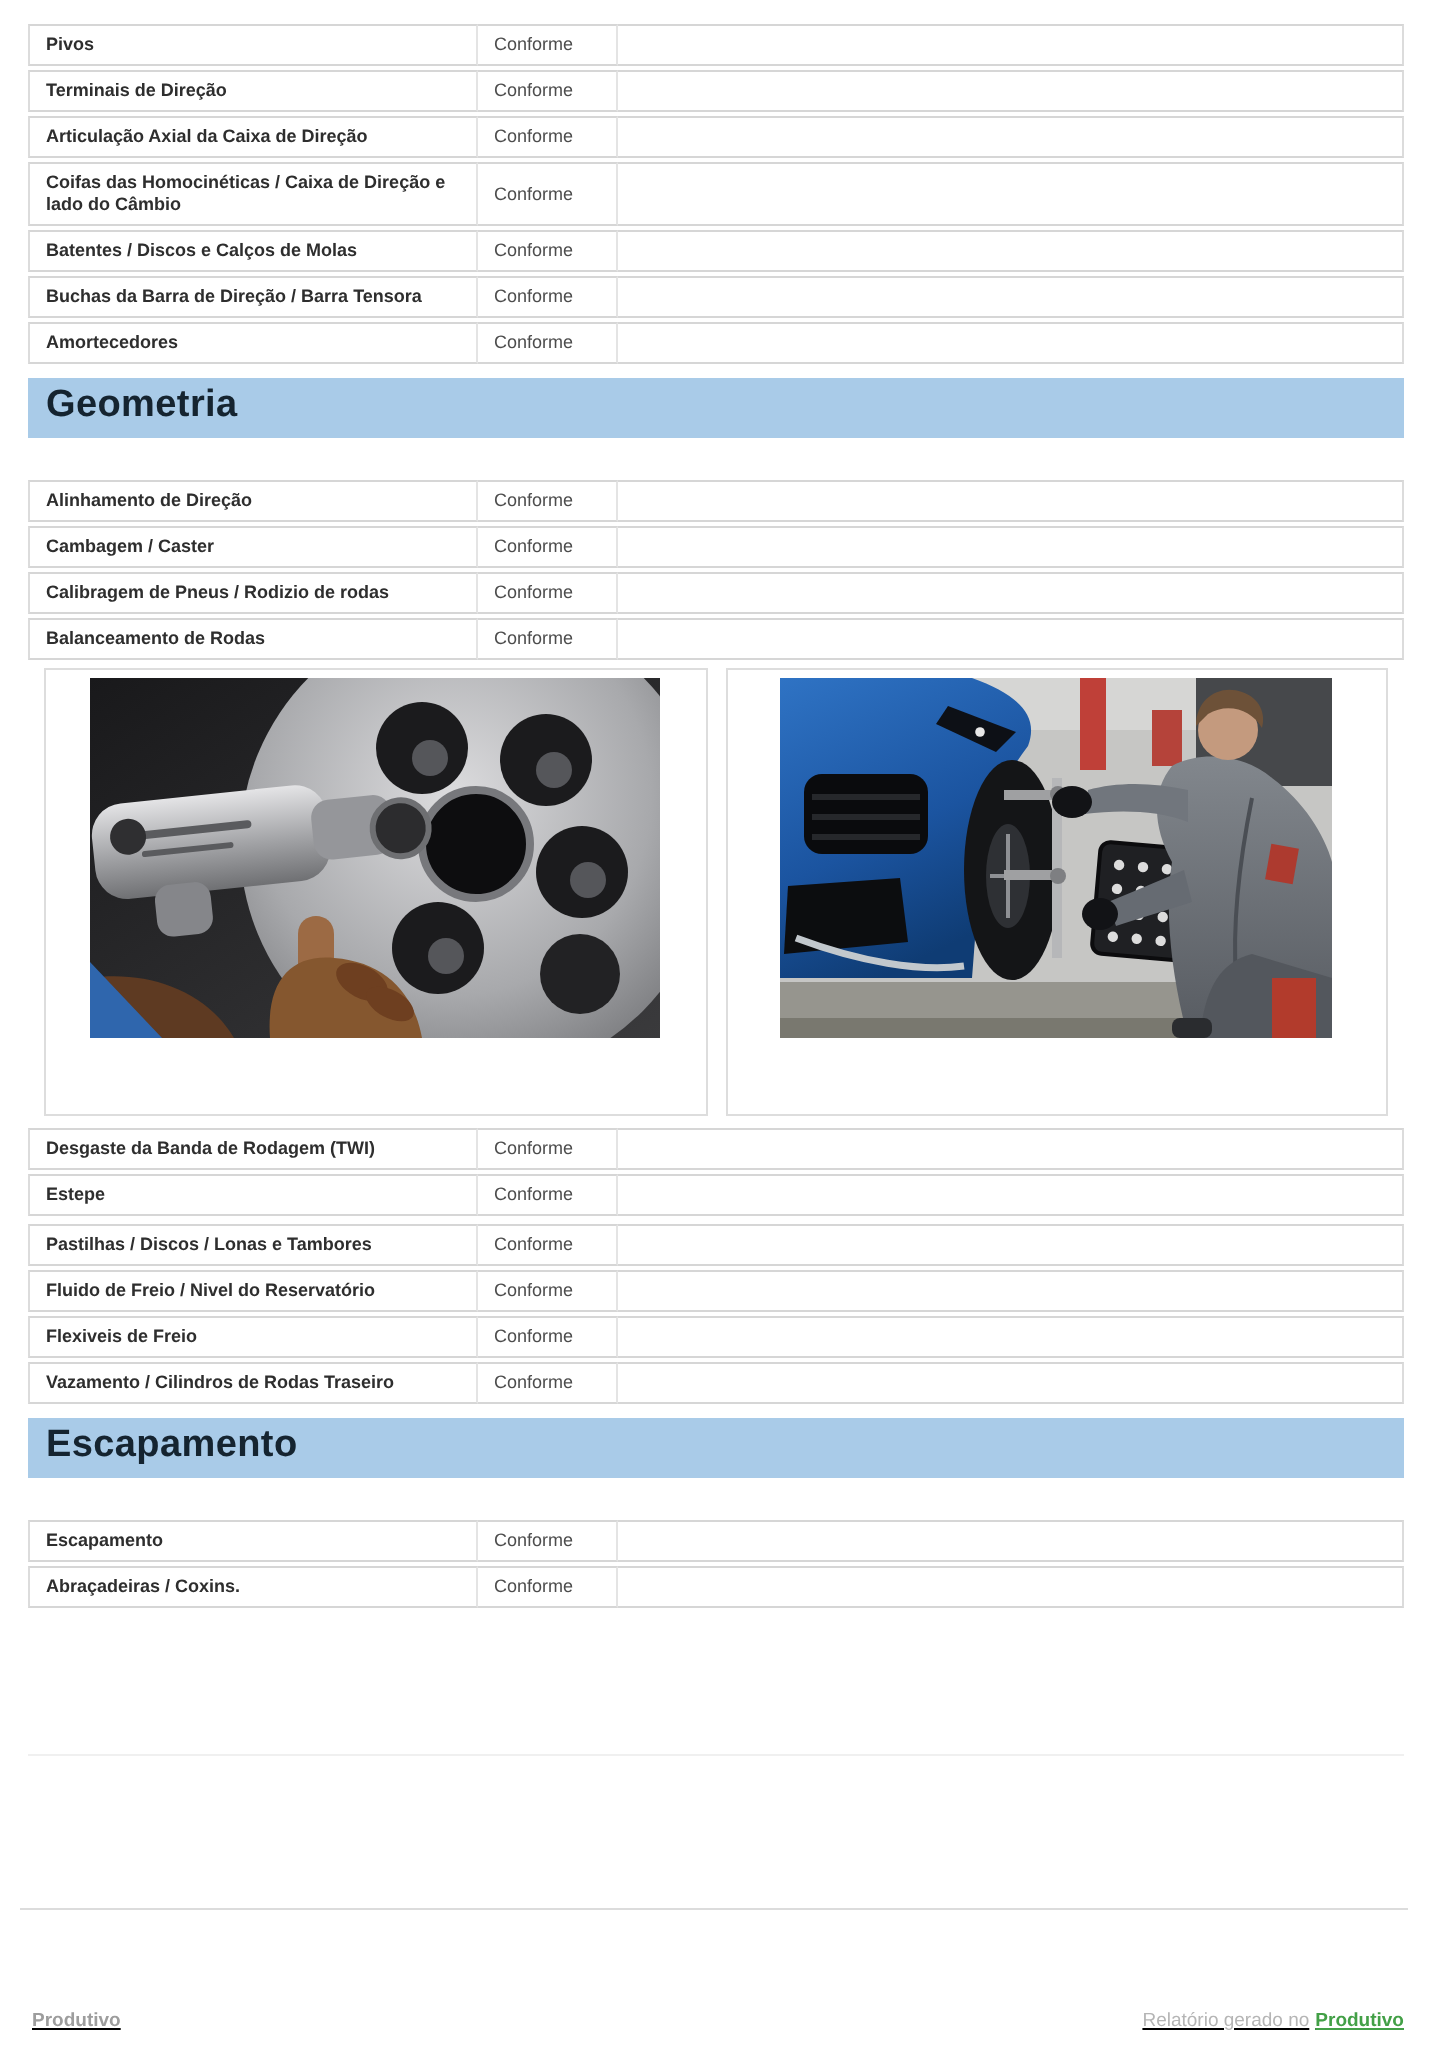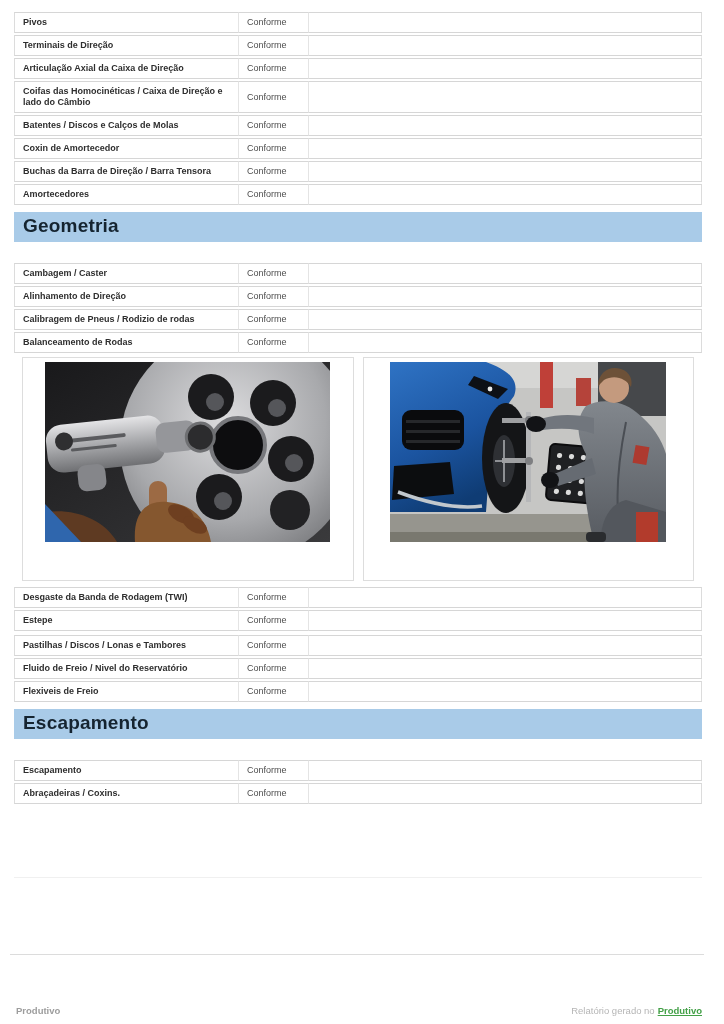--- a/index.html
+++ b/index.html
@@ -21,21 +21,21 @@
   .photo-grid { display:flex; gap:9px; padding:0 8px; margin:2px 0 4px 0; }
   .photo-cell { flex:1; height:224px; background:#fff; border:1px solid #ddd;
     display:flex; justify-content:center; align-items:flex-start; padding-top:4px; overflow:hidden; }
   .photo-cell svg { display:block; }
 
   .empty-registros { height:72px; border-bottom:1px solid #f0f0f0; }
 
   .footer-divider { position:absolute; left:10px; right:12px; top:954px;
     border-top:1px solid #dcdcdc; }
   .page-footer { position:absolute; left:16px; right:14px; bottom:8px;
-    display:flex; justify-content:space-between; align-items:baseline; font-size:9.5px; }
+    display:flex; justify-content:space-between; align-items:baseline; font-size:9.5px;text-decoration:underline; }
   .footer-brand { font-weight:bold; color:#9d9d9d; }
   .footer-gen { color:#b5b5b5; }
   .footer-gen a { color:#43a047; font-weight:bold; text-decoration:underline; margin-left:3px; }
 </style>
 </head>
 <body>
 
 <div class="page">
 
   <table class="ct">
@@ -59,50 +59,45 @@
         <td class="c-label">Coifas das Homocinéticas / Caixa de Direção e lado do Câmbio</td>
         <td class="c-status">Conforme</td>
         <td class="c-notes"></td>
       </tr>
       <tr>
         <td class="c-label">Batentes / Discos e Calços de Molas</td>
         <td class="c-status">Conforme</td>
         <td class="c-notes"></td>
       </tr>
       <tr>
-        <td class="c-label">Coxin de Amortecedor</td>
-        <td class="c-status">Conforme</td>
-        <td class="c-notes"></td>
-      </tr>
-      <tr>
         <td class="c-label">Buchas da Barra de Direção / Barra Tensora</td>
         <td class="c-status">Conforme</td>
         <td class="c-notes"></td>
       </tr>
       <tr>
         <td class="c-label">Amortecedores</td>
         <td class="c-status">Conforme</td>
         <td class="c-notes"></td>
       </tr>
     </tbody>
   </table>
 
   <div class="section-header">
     <span>Geometria</span>
   </div>
 
   <table class="ct">
     <tbody>
       <tr>
+        <td class="c-label">Alinhamento de Direção</td>
+        <td class="c-status">Conforme</td>
+        <td class="c-notes"></td>
+      </tr>
+      <tr>
         <td class="c-label">Cambagem / Caster</td>
-        <td class="c-status">Conforme</td>
-        <td class="c-notes"></td>
-      </tr>
-      <tr>
-        <td class="c-label">Alinhamento de Direção</td>
         <td class="c-status">Conforme</td>
         <td class="c-notes"></td>
       </tr>
       <tr>
         <td class="c-label">Calibragem de Pneus / Rodizio de rodas</td>
         <td class="c-status">Conforme</td>
         <td class="c-notes"></td>
       </tr>
       <tr>
         <td class="c-label">Balanceamento de Rodas</td>
@@ -261,20 +256,25 @@
       <tr>
         <td class="c-label">Fluido de Freio / Nivel do Reservatório</td>
         <td class="c-status">Conforme</td>
         <td class="c-notes"></td>
       </tr>
       <tr>
         <td class="c-label">Flexiveis de Freio</td>
         <td class="c-status">Conforme</td>
         <td class="c-notes"></td>
       </tr>
+      <tr>
+        <td class="c-label">Vazamento / Cilindros de Rodas Traseiro</td>
+        <td class="c-status">Conforme</td>
+        <td class="c-notes"></td>
+      </tr>
     </tbody>
   </table>
 
   <div class="section-header">
     <span>Escapamento</span>
   </div>
 
   <table class="ct">
     <tbody>
       <tr>

